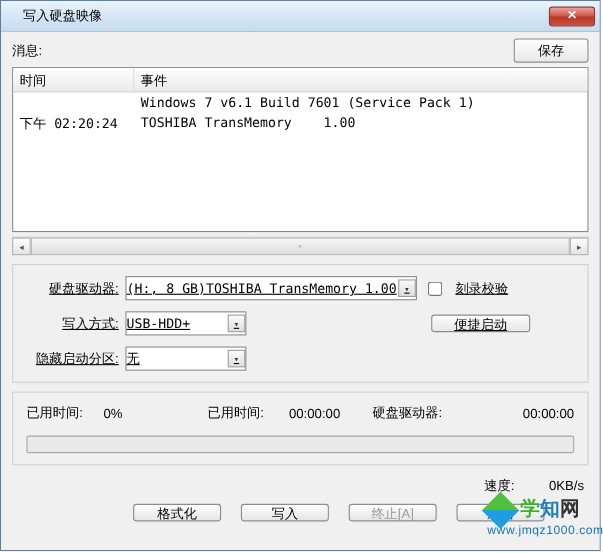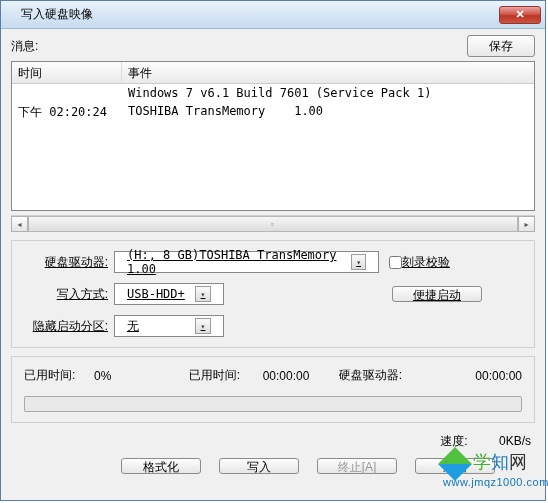--- a/index.html
+++ b/index.html
@@ -142,31 +142,31 @@
     text-align: right;
     padding-right: 6px;
     white-space: nowrap;
   }
   .combo, .textfield {
     height: 22px;
     border: 1px solid #888;
     background: #fff;
     font-family: "SimSun",monospace;
     font-size: 12px;
-    padding: 2px 12px;
+    padding: 2px 0;
   }
   .combo { display:flex; align-items:center; justify-content:space-between; }
   .combo .arrow-dn {
     width: 16px; height: 16px;
     background: linear-gradient(to bottom,#fafafa,#dedede);
     border: 1px solid #9c9c9c;
     display:flex;align-items:center;justify-content:center;
     font-size:8px;color:#333;
   }
-  .chk { display:flex; align-items:center; gap:0; margin-left:10px;justify-content:flex-end; }
+  .chk { display:flex; align-items:center; gap:12px; margin-left:10px;justify-content:flex-end; }
   .chk input { width:13px; height:13px; }
   .btn {
     height: 16px;
     min-width: 80px;
     background: linear-gradient(to bottom,#fdfdfd,#e6e6e6);
     border: 1px solid #8c8c8c;
     border-radius: 3px;
     font-size: 12px;
     cursor: pointer;
     padding: 0 10px;
@@ -213,21 +213,21 @@
   }
   .watermark .wm-top {
     display:flex; align-items:center; gap:2px;
   }
   .wm-logo {
     width: 24px; height: 24px;
     transform: rotate(45deg);
     background: linear-gradient(135deg,#4fc13f 50%,#1e9de0 50%);
     margin: 4px 4px 0 0;
   }
-  .wm-text1 { font-size: 18px; font-weight: normal; }
+  .wm-text1 { font-size: 18px; font-weight: bold; }
   .wm-xue { color:#40b030; }
   .wm-zhi { color:#1b7fbd; }
   .wm-wang { color:#333; }
   .wm-url { font-size: 11px; color:#1275b8; letter-spacing:0.5px; }
 </style>
 </head>
 <body>
 
 <div class="window">
   <div class="titlebar">

